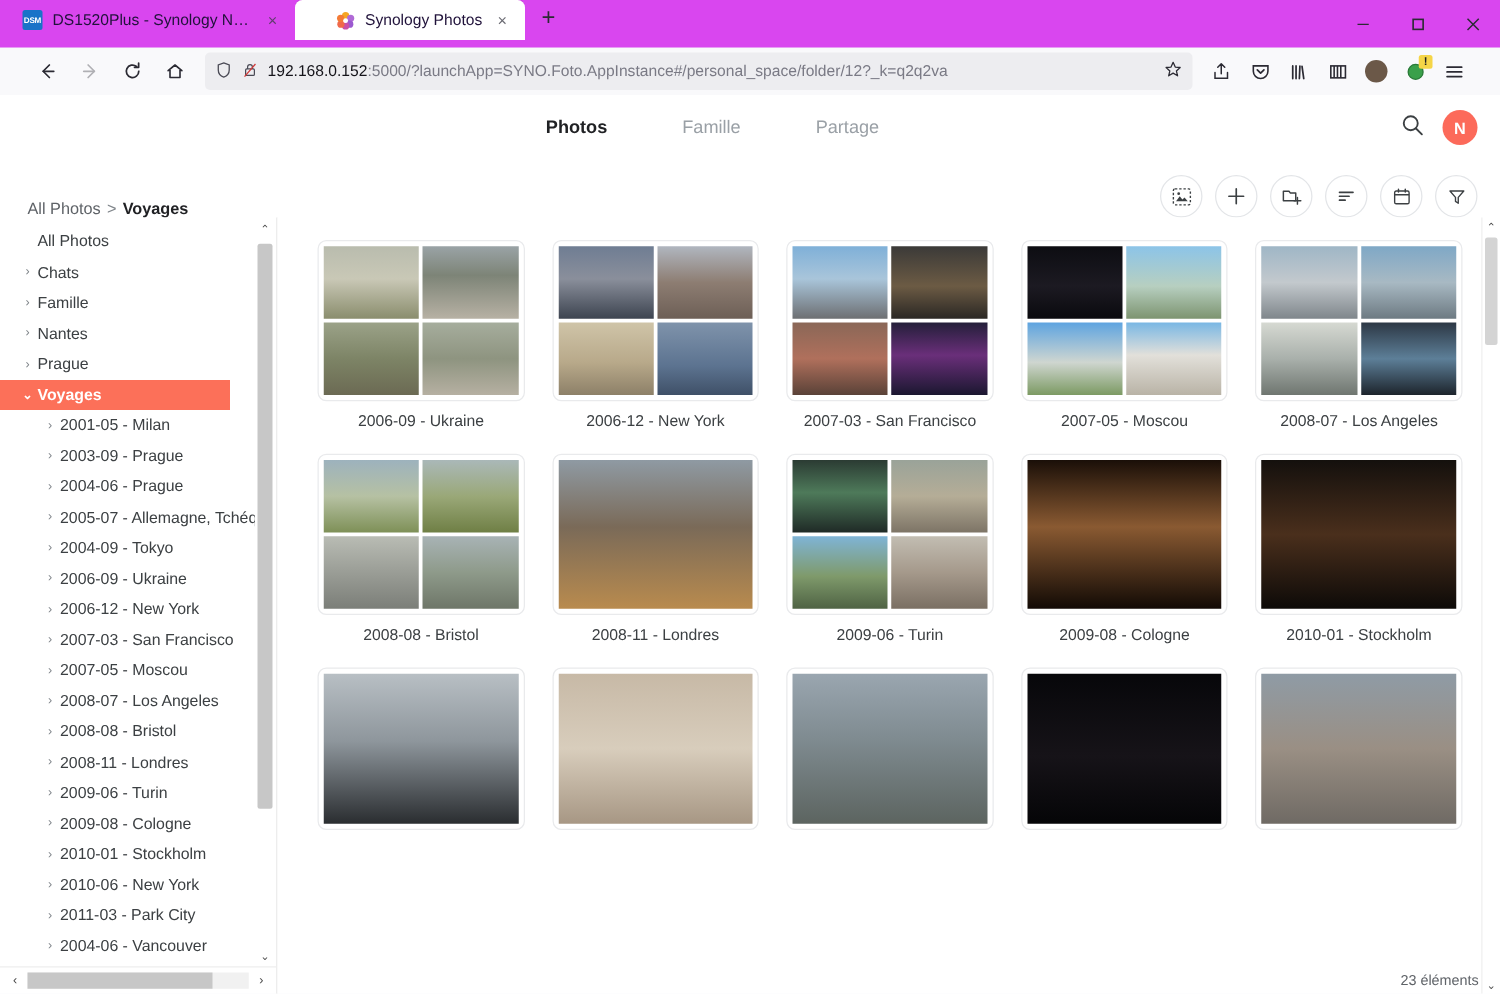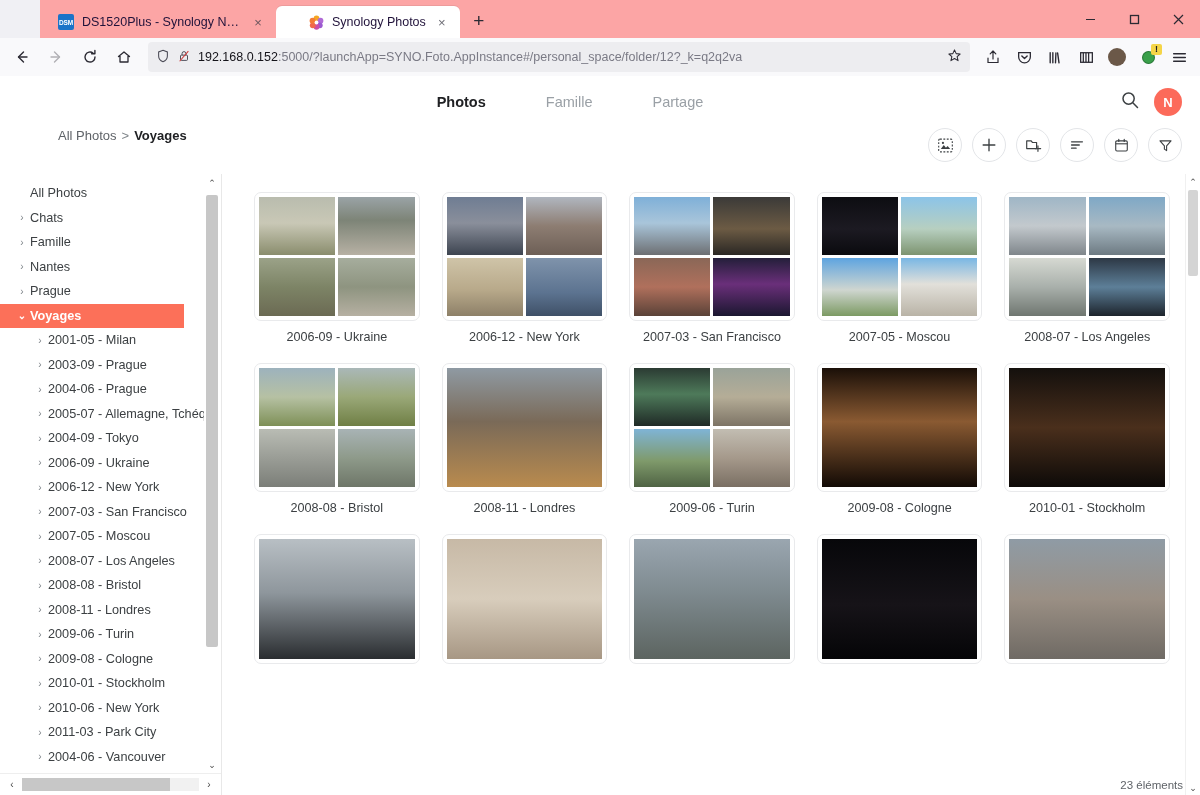--- a/index.html
+++ b/index.html
@@ -5,35 +5,35 @@
   * { box-sizing: border-box; margin: 0; padding: 0; }
   html, body {
     width: 1200px; height: 795px;
     font-family: "Liberation Sans", sans-serif;
     background: #ffffff; overflow: hidden;
   }
 
   
   .browser { width: 1200px; height: 795px; display: flex; flex-direction: column; background:#f0f0f4; }
 
-  .tabstrip { height: 38px; background:#fca5a5; display:flex; align-items:flex-end; padding-left:6px; position:relative;margin-left:40px; }
+  .tabstrip { height: 38px; background:#d946ef; display:flex; padding-left:6px; position:relative; }
   .tab { height:32px; display:flex; align-items:center; gap:8px; padding:0 10px 0 12px;
          border-radius:6px 6px 0 0; font-size:12.5px; color:#20123a; min-width:150px; max-width:230px; }
   .tab.inactive { background:transparent; }
   .tab.active { background:#ffffff; box-shadow:0 -1px 0 rgba(0,0,0,.06);padding-left:32px; }
   .tab .favicon { width:16px; height:16px; flex:none; display:flex; align-items:center; justify-content:center; }
   .fav-dsm { width:16px;height:16px;background:#1a73c8;border-radius:2px;color:#fff;font-size:6.5px;
              display:flex;align-items:center;justify-content:center;font-weight:bold;letter-spacing:-0.2px; }
   .tab .tab-title { flex:1; white-space:nowrap; overflow:hidden; text-overflow:ellipsis; }
   .tab .tab-close { width:16px;height:16px;flex:none;opacity:.75;display:flex;align-items:center;justify-content:center;font-size:13px;color:#3a3a45; }
   .newtab { width:30px;height:30px;display:flex;align-items:center;justify-content:center;font-size:19px;color:#2b2a33;margin-left:4px;margin-bottom:2px; }
   .wincontrols { position:absolute; right:0; top:0; height:38px; display:flex; }
   .wc { width:44px;height:38px;display:flex;align-items:center;justify-content:center;color:#2b2a33; }
 
-  .navbar { height:38px; background:#f9f9fb; display:flex; align-items:center; gap:2px; padding:0 6px; }
+  .navbar { height:38px; background:#f9f9fb; display:flex; align-items:center; gap:2px; padding:0 22px; }
   .navbtn { width:32px;height:32px;display:flex;align-items:center;justify-content:center;color:#2b2a33;border-radius:4px; }
   .urlbar { flex:1; height:30px; background:#ededf0; border-radius:4px; display:flex; align-items:center;
             gap:7px; padding:0 8px; margin:0 6px; font-size:12.5px; color:#15141a; }
   .urlbar .url-text { flex:1; white-space:nowrap; overflow:hidden; }
   .url-host { color:#15141a; }
   .url-rest { color:#7a7a85; }
   .toolbar-right { display:flex; align-items:center; gap:1px; }
   .tbicon { width:30px;height:30px;display:flex;align-items:center;justify-content:center;color:#2b2a33; }
   .avatar-ff { width:18px;height:18px;border-radius:50%;background:#6b5848;display:block; }
   .ext-badge { position:relative; }
@@ -48,21 +48,21 @@
   .brand-text { font-size:19.5px; color:#2f3238; letter-spacing:-0.1px; }
   .brand-text b { font-weight:bold; }
   .logo { width:30px; height:30px; position:relative; }
   .nav-tabs { flex:1; display:flex; justify-content:center; gap:56px; }
   .nav-tab { font-size:14.5px; color:#9aa0a6; padding:4px 2px; }
   .nav-tab.active { color:#202124; font-weight:bold; }
   .header-right { display:flex; align-items:center; gap:14px; }
   .avatar-syn { width:28px;height:28px;border-radius:50%;background:#fc6a5a;color:#fff;font-size:13px;
                 display:flex;align-items:center;justify-content:center;font-weight:bold; }
 
-  .subbar { height:46px; display:flex; align-items:flex-start; padding:0 18px 0 22px; flex:none;margin-left:36px; }
+  .subbar { height:46px; display:flex; align-items:flex-end; padding:0 18px 0 22px; flex:none; }
   .breadcrumb { font-size:13px; color:#5f6368; }
   .breadcrumb b { color:#202124; font-weight:bold; }
   .sep { margin:0 5px; color:#80868b; }
   .actions { margin-left:auto; display:flex; gap:10px; }
   .actbtn { width:34px;height:34px;border-radius:50%;border:1px solid #e3e5e8;background:#fff;
             display:flex;align-items:center;justify-content:center;color:#3c4043; }
 
   .body-area { flex:1; display:flex; min-height:0; }
 
   

